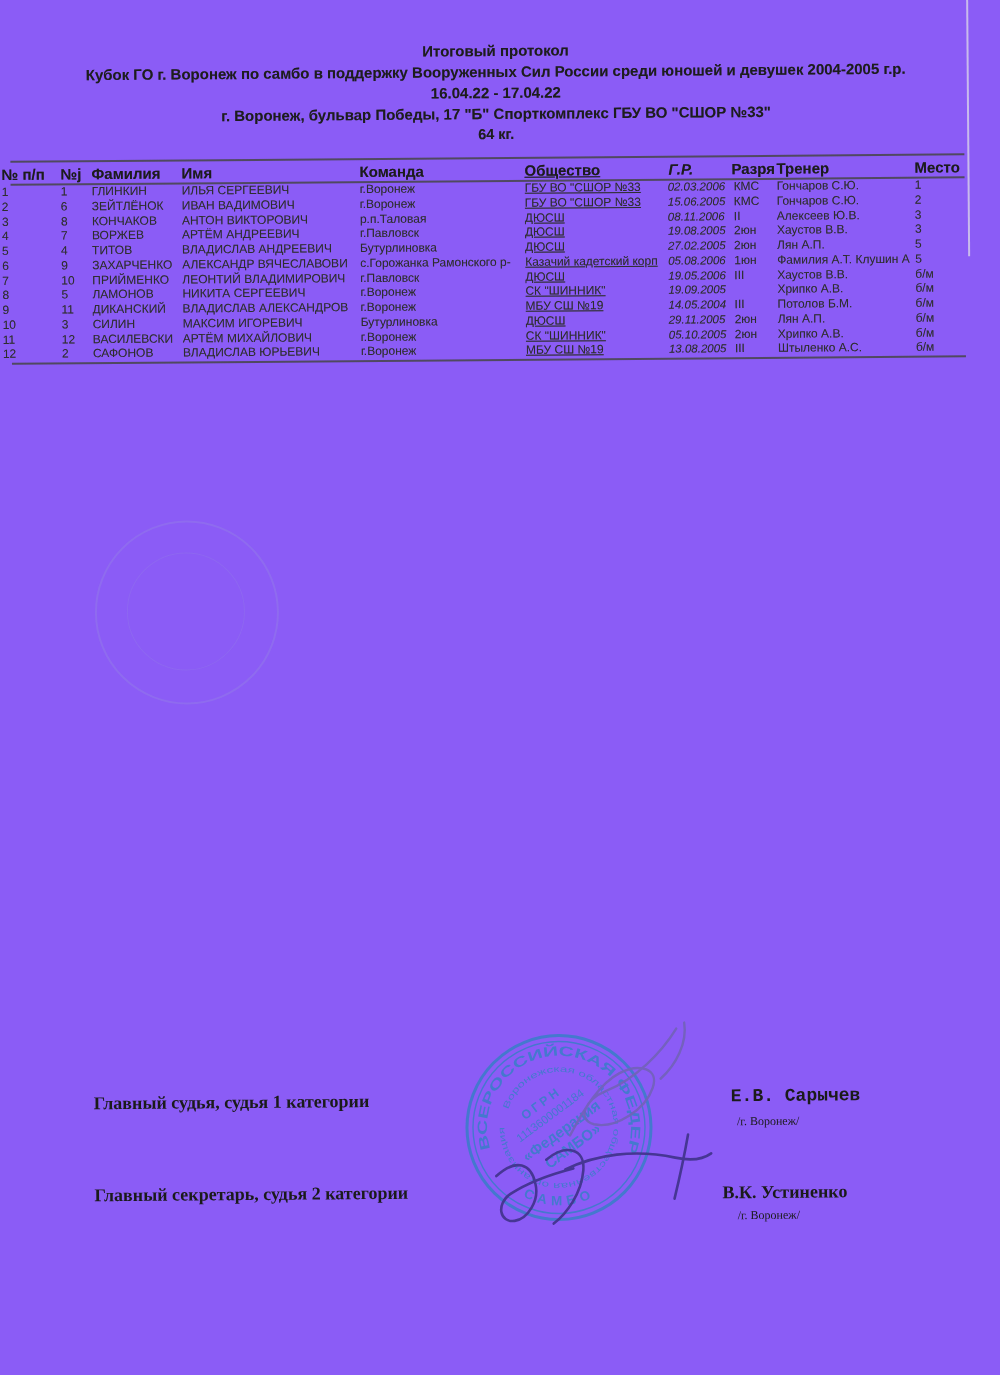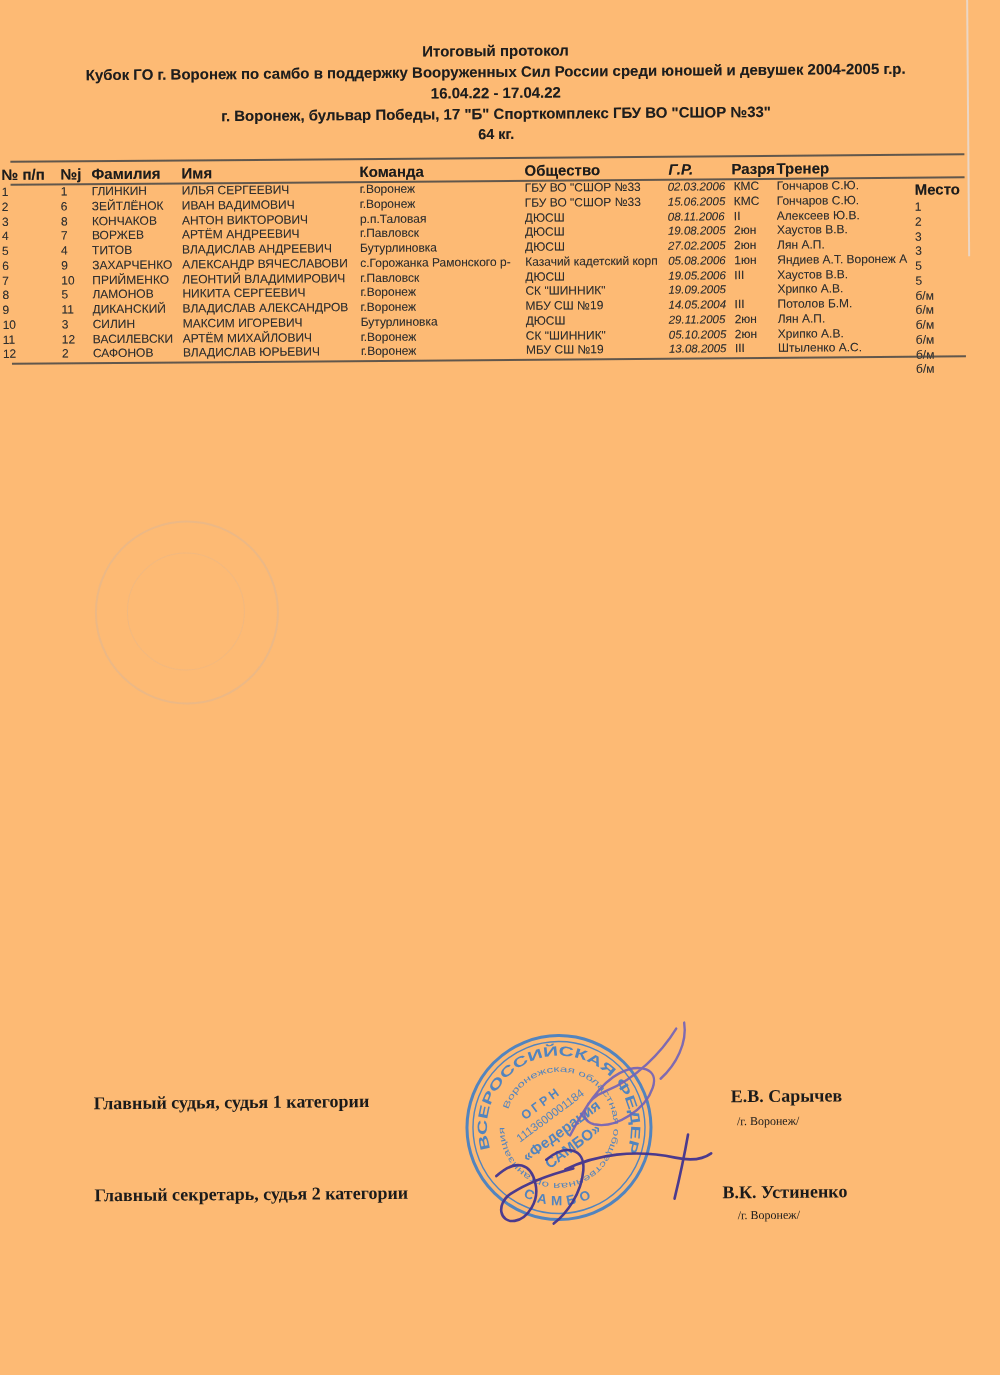--- a/index.html
+++ b/index.html
@@ -1,16 +1,16 @@
 <!DOCTYPE html>
 <html><head>
 <meta charset="utf-8">
 <style>
   html,body{margin:0;padding:0;background:#ffffff;}
-  .page{position:relative;width:1000px;height:1375px;background:#fdba74;overflow:hidden;
+  .page{position:relative;width:1000px;height:1375px;background:#8b5cf6;overflow:hidden;
         font-family:"Liberation Sans",sans-serif;}
   .skew{position:absolute;inset:0;transform:rotate(-0.45deg);transform-origin:500px 620px;}
   
   .scan-edge{position:absolute;left:971px;top:0;width:2px;height:260px;background:#e3e3e8;opacity:.7;}
   .ghost-stamp{position:absolute;left:95px;top:518px;width:180px;height:180px;border-radius:50%;
                border:2px solid rgba(160,178,210,0.18);}
   .ghost-stamp::after{content:"";position:absolute;left:30px;top:30px;width:116px;height:116px;
                border-radius:50%;border:1.5px solid rgba(160,178,210,0.13);}
   
   .doc-head{position:absolute;left:0;top:40px;width:1000px;text-align:center;color:#1d1d1d;
@@ -19,22 +19,22 @@
   .doc-head .w{font-size:14.5px;}
   
   .tline{position:absolute;left:14px;width:954px;background:#454545;opacity:.85;}
   .hcell,.cell{position:absolute;top:0;white-space:nowrap;}
   .hcell{font-size:15px;font-weight:bold;color:#1c1c1c;line-height:19px;text-shadow:0 0 .4px rgba(20,20,20,.45);}
   .cell{font-size:12px;color:#2e2e2e;line-height:14.75px;text-shadow:0 0 .3px rgba(46,46,46,.35);}
   .trow{position:absolute;left:0;width:100%;height:14.75px;}
   .thead{position:absolute;left:0;top:161px;width:100%;height:19px;}
   .c0{left:5px;} .c1{left:64px;} .c2{left:95px;width:90px;overflow:hidden;}
   .c3{left:185px;width:178px;overflow:hidden;} .c4{left:363px;width:164px;overflow:hidden;}
-  .c5{left:528px;width:144px;overflow:hidden;} .c6{left:671px;font-size:11.5px;font-style:italic;}
-  .c7{left:737px;} .c8{left:780px;width:138px;overflow:hidden;} .c9{left:918px;width:50px;overflow:hidden;margin-top:22px;}
+  .c5{left:528px;width:144px;overflow:hidden;text-decoration:underline;} .c6{left:671px;font-size:11.5px;font-style:italic;}
+  .c7{left:737px;} .c8{left:780px;width:138px;overflow:hidden;} .c9{left:918px;width:50px;overflow:hidden;}
   .hcell.c2,.hcell.c3,.hcell.c4,.hcell.c5,.hcell.c8{width:auto;overflow:visible;}
   .hcell.c6{left:672px;font-size:15px;} .hcell.c7{left:735px;}
   
   .sig{position:absolute;font-family:"Liberation Serif",serif;color:#1b1b1b;white-space:nowrap;}
   .sig.b{font-weight:bold;font-size:18px;}
   .sig.r{font-size:12px;}
   
   .stamp-wrap{position:absolute;left:430px;top:1008px;width:430px;height:260px;}
 </style>
 </head>
@@ -131,21 +131,21 @@
           </div>
           <div class="trow" style="top: 73.75px;">
             <div class="cell c0">6</div>
             <div class="cell c1">9</div>
             <div class="cell c2">ЗАХАРЧЕНКО</div>
             <div class="cell c3">АЛЕКСАНДР ВЯЧЕСЛАВОВИ</div>
             <div class="cell c4">с.Горожанка Рамонского р-</div>
             <div class="cell c5">Казачий кадетский корп</div>
             <div class="cell c6">05.08.2006</div>
             <div class="cell c7">1юн</div>
-            <div class="cell c8">Яндиев А.Т. Воронеж А</div>
+            <div class="cell c8">Фамилия А.Т. Клушин А</div>
             <div class="cell c9">5</div>
           </div>
           <div class="trow" style="top: 88.5px;">
             <div class="cell c0">7</div>
             <div class="cell c1">10</div>
             <div class="cell c2">ПРИЙМЕНКО</div>
             <div class="cell c3">ЛЕОНТИЙ ВЛАДИМИРОВИЧ</div>
             <div class="cell c4">г.Павловск</div>
             <div class="cell c5">ДЮСШ</div>
             <div class="cell c6">19.05.2006</div>
@@ -213,21 +213,21 @@
             <div class="cell c8">Штыленко А.С.</div>
             <div class="cell c9">б/м</div>
           </div>
         </div>
     <div class="tline" style="top:359px;height:2px;"></div>
   </div>
 
   <div class="ghost-stamp"></div>
 
   <div class="sig b" style="left:90px;top:1090px;">Главный судья, судья 1 категории</div>
-  <div class="sig b" style="left:727px;top:1088px;">Е.В. Сарычев</div>
+  <div class="sig b" style="left:727px;top:1088px;font-family:Liberation Mono, monospace;">Е.В. Сарычев</div>
   <div class="sig r" style="left:733px;top:1116px;">/г. Воронеж/</div>
   <div class="sig b" style="left:90px;top:1182px;">Главный секретарь, судья 2 категории</div>
   <div class="sig b" style="left:718px;top:1184px;text-align:center;">В.К. Устиненко</div>
   <div class="sig r" style="left:733px;top:1210px;">/г. Воронеж/</div>
 
   <div class="stamp-wrap">
     <svg width="430" height="260" viewBox="0 0 430 260">
       <g transform="translate(125,120)" stroke="#3b7dc9" fill="none" opacity="0.88">
         <circle r="92" stroke-width="3"></circle>
         <circle r="86" stroke-width="1.4"></circle>

